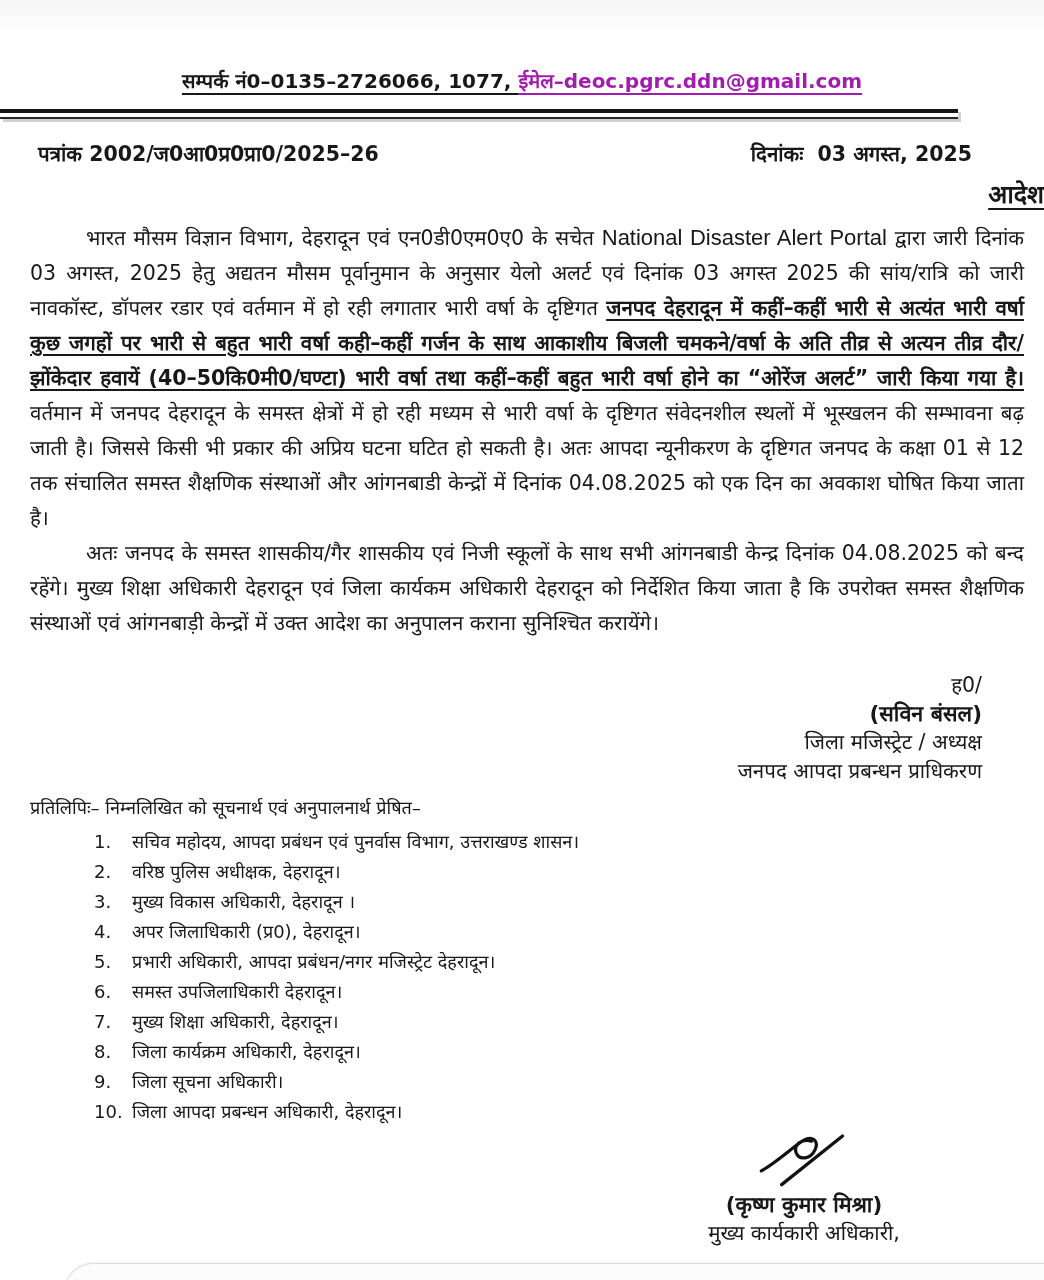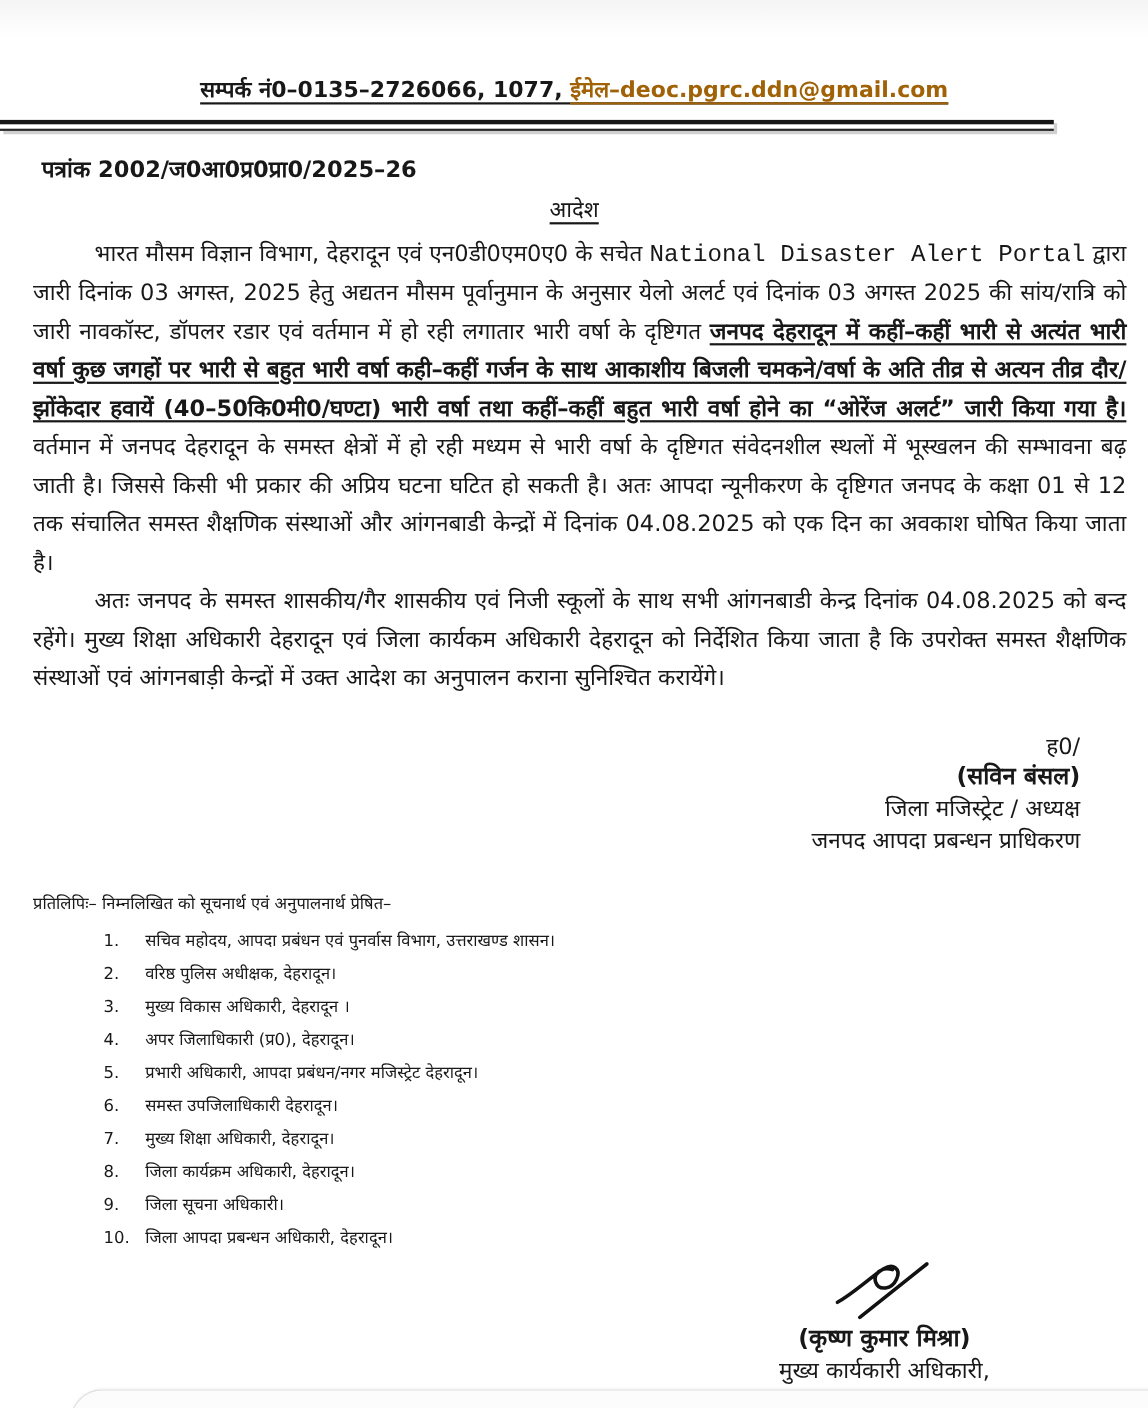--- a/index.html
+++ b/index.html
@@ -19,55 +19,55 @@
   .header{ text-align:center; padding-top:54px; }
   .office{
     font-size:27px;font-weight:bold;
     text-decoration:underline;text-decoration-thickness:2px;text-underline-offset:7px;
     word-spacing:5px;letter-spacing:.3px;
   }
   .contact{
     margin-top:13px;font-size:20px;font-weight:bold;
     text-decoration:underline;text-decoration-thickness:1.5px;text-underline-offset:5px;
   }
-  .contact .email{ color:#a16207; text-decoration:underline; cursor:pointer; }
+  .contact .email{ color:#a21caf; text-decoration:underline; cursor:pointer; }
   .divider{
     margin-top:15px;width:958px;height:4px;
     border-top:4px solid #151515;border-bottom:2px solid #242424;
     box-shadow:3px 3px 0 rgba(150,150,150,.45);
     background:#fff;
   }
   .ref-row{
     display:flex;justify-content:space-between;align-items:baseline;
     padding:20px 72px 0 38px;
     font-size:20.5px;font-weight:bold;text-align:right;
   }
   .ref-date .lbl{ margin-right:14px; }
   .order-title{
-    text-align:center;font-size:20px;font-weight:normal;margin-top:9px;
+    text-align:right;font-size:25px;font-weight:bold;margin-top:9px;
     text-decoration:underline;text-decoration-thickness:2px;text-underline-offset:5px;
   }
   .body-text{
     padding:0 20px 0 30px;
     font-size:20.5px;line-height:35px;
     text-align:justify;
   }
   .p1{ margin:10px 0 0 0; text-indent:56px; }
   .p2{ margin:0; text-indent:56px; }
   .hl{
     font-weight:bold;
     text-decoration:underline;text-decoration-thickness:2px;text-underline-offset:4px;
   }
-  .portal{ font-family:Liberation Mono, monospace; font-size:22px; }
+  .portal{ font-family:Liberation Sans, sans-serif; font-size:22px; }
   .sig1{
     width:350px;margin:30px 62px 0 auto;
     text-align:right;font-size:20.5px;line-height:28.5px;
   }
   .sig-name{ font-weight:bold;font-size:21.5px; }
-  .copy{ padding-left:30px; margin-top:28px; font-size:15px; }
+  .copy{ padding-left:30px; margin-top:8px; font-size:18px; }
   .copy-head{ line-height:30px; }
   .copy-list{ margin-top:4px; }
   .copy-item{ display:flex; line-height:30px; padding-left:64px; }
   .copy-no{ flex:none; width:38px; }
   .sig2{
     width:400px;margin:4px 40px 0 auto;
     text-align:center;font-size:20.5px;line-height:28px;
   }
   .scribble{ height:58px; margin-bottom:2px; }
   .scribble svg{ height:100%; }
@@ -85,20 +85,21 @@
 <div class="top-shade"></div>
 
 <div class="header">
   <div class="contact"><span>सम्पर्क नं0–0135–2726066, 1077, </span><span class="email">ईमेल–deoc.pgrc.ddn@gmail.com</span></div>
 </div>
 
 <div class="divider"></div>
 
 <div class="ref-row">
   <div>पत्रांक 2002/ज0आ0प्र0प्रा0/2025–26</div>
+  <div class="ref-date"><span class="lbl">दिनांकः</span><span>03 अगस्त, 2025</span></div>
 </div>
 
 <div class="order-title">आदेश</div>
 
 <div class="body-text">
   <p class="p1"><span>भारत मौसम विज्ञान विभाग, देहरादून एवं एन0डी0एम0ए0 के सचेत </span><span class="portal">National Disaster Alert Portal</span><span> द्वारा जारी दिनांक 03 अगस्त, 2025 हेतु अद्यतन मौसम पूर्वानुमान के अनुसार येलो अलर्ट एवं दिनांक 03 अगस्त 2025 की सांय/रात्रि को जारी नावकॉस्ट, डॉपलर रडार एवं वर्तमान में हो रही लगातार भारी वर्षा के दृष्टिगत </span><span class="hl">जनपद देहरादून में कहीं–कहीं भारी से अत्यंत भारी वर्षा कुछ जगहों पर भारी से बहुत भारी वर्षा कही–कहीं गर्जन के साथ आकाशीय बिजली चमकने/वर्षा के अति तीव्र से अत्यन तीव्र दौर/झोंकेदार हवायें (40–50कि0मी0/घण्टा) भारी वर्षा तथा कहीं–कहीं बहुत भारी वर्षा होने का “ओरेंज अलर्ट” जारी किया गया है।</span><span> वर्तमान में जनपद देहरादून के समस्त क्षेत्रों में हो रही मध्यम से भारी वर्षा के दृष्टिगत संवेदनशील स्थलों में भूस्खलन की सम्भावना बढ़ जाती है। जिससे किसी भी प्रकार की अप्रिय घटना घटित हो सकती है। अतः आपदा न्यूनीकरण के दृष्टिगत जनपद के कक्षा 01 से 12 तक संचालित समस्त शैक्षणिक संस्थाओं और आंगनबाडी केन्द्रों में दिनांक 04.08.2025 को एक दिन का अवकाश घोषित किया जाता है।</span></p>
   <p class="p2">अतः जनपद के समस्त शासकीय/गैर शासकीय एवं निजी स्कूलों के साथ सभी आंगनबाडी केन्द्र दिनांक 04.08.2025 को बन्द रहेंगे। मुख्य शिक्षा अधिकारी देहरादून एवं जिला कार्यकम अधिकारी देहरादून को निर्देशित किया जाता है कि उपरोक्त समस्त शैक्षणिक संस्थाओं एवं आंगनबाड़ी केन्द्रों में उक्त आदेश का अनुपालन कराना सुनिश्चित करायेंगे।</p>
 </div>
 
 <div class="sig1">

